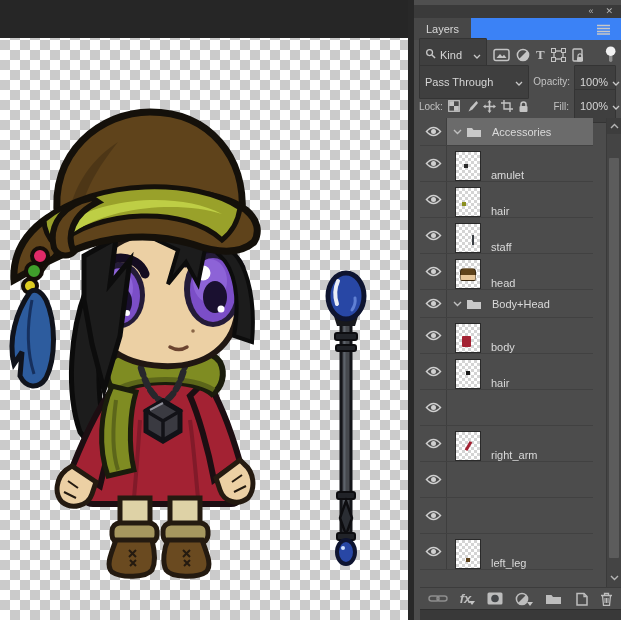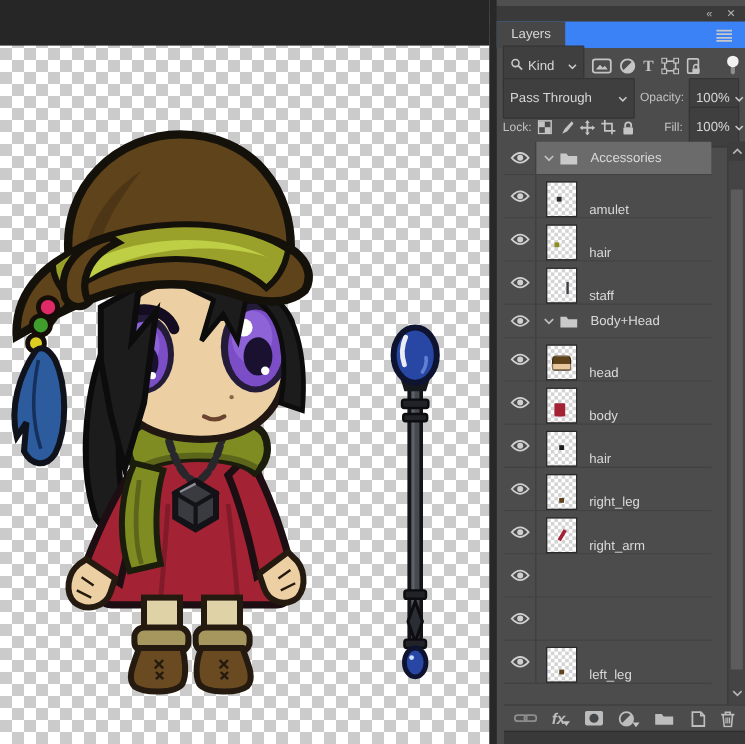--- a/index.html
+++ b/index.html
@@ -371,20 +371,34 @@
               <circle cx="8.5" cy="5.5" r="2.5" fill="#cfcfcf"></circle>
             </svg>
           </div>
           <div class="row-body">
             <span class="thumb">
               <span class="glyph glyph-vline" style="background:#3a3e44;margin-left:10px;margin-top:4px"></span>
             </span>
             <span class="row-label">staff</span>
           </div>
         </div>
+        <div class="row layer-row">
+          <div class="eye-cell">
+            <svg width="17" height="11">
+              <path d="M1.5,5.5 Q8.5,-2.5 15.5,5.5 Q8.5,13.5 1.5,5.5 Z" fill="none" stroke="#cfcfcf" stroke-width="1.5"></path>
+              <circle cx="8.5" cy="5.5" r="2.5" fill="#cfcfcf"></circle>
+            </svg>
+          </div>
+          <div class="row-body">
+            <span class="thumb">
+              <span class="glyph glyph-head"></span>
+            </span>
+            <span class="row-label">head</span>
+          </div>
+        </div>
         <div class="row group-row">
           <div class="eye-cell">
             <svg width="17" height="11">
               <path d="M1.5,5.5 Q8.5,-2.5 15.5,5.5 Q8.5,13.5 1.5,5.5 Z" fill="none" stroke="#cfcfcf" stroke-width="1.5"></path>
               <circle cx="8.5" cy="5.5" r="2.5" fill="#cfcfcf"></circle>
             </svg>
           </div>
           <div class="row-body">
             <span class="g-chev">
               <svg width="9" height="6">
@@ -401,34 +415,20 @@
         </div>
         <div class="row layer-row">
           <div class="eye-cell">
             <svg width="17" height="11">
               <path d="M1.5,5.5 Q8.5,-2.5 15.5,5.5 Q8.5,13.5 1.5,5.5 Z" fill="none" stroke="#cfcfcf" stroke-width="1.5"></path>
               <circle cx="8.5" cy="5.5" r="2.5" fill="#cfcfcf"></circle>
             </svg>
           </div>
           <div class="row-body">
             <span class="thumb">
-              <span class="glyph glyph-head"></span>
-            </span>
-            <span class="row-label">head</span>
-          </div>
-        </div>
-        <div class="row layer-row">
-          <div class="eye-cell">
-            <svg width="17" height="11">
-              <path d="M1.5,5.5 Q8.5,-2.5 15.5,5.5 Q8.5,13.5 1.5,5.5 Z" fill="none" stroke="#cfcfcf" stroke-width="1.5"></path>
-              <circle cx="8.5" cy="5.5" r="2.5" fill="#cfcfcf"></circle>
-            </svg>
-          </div>
-          <div class="row-body">
-            <span class="thumb">
               <span class="glyph glyph-blob" style="background:#a32233;margin-left:-4px;margin-top:6px"></span>
             </span>
             <span class="row-label">body</span>
           </div>
         </div>
         <div class="row layer-row">
           <div class="eye-cell">
             <svg width="17" height="11">
               <path d="M1.5,5.5 Q8.5,-2.5 15.5,5.5 Q8.5,13.5 1.5,5.5 Z" fill="none" stroke="#cfcfcf" stroke-width="1.5"></path>
               <circle cx="8.5" cy="5.5" r="2.5" fill="#cfcfcf"></circle>
@@ -440,26 +440,20 @@
             </span>
             <span class="row-label">hair</span>
           </div>
         </div>
         <div class="row layer-row">
           <div class="eye-cell">
             <svg width="17" height="11">
               <path d="M1.5,5.5 Q8.5,-2.5 15.5,5.5 Q8.5,13.5 1.5,5.5 Z" fill="none" stroke="#cfcfcf" stroke-width="1.5"></path>
               <circle cx="8.5" cy="5.5" r="2.5" fill="#cfcfcf"></circle>
             </svg>
-          </div>
-          <div class="row-body">
-            <span class="thumb">
-              <span class="glyph glyph-dot" style="background:#5f431c;margin-left:0px;margin-top:14px"></span>
-            </span>
-            <span class="row-label">right_leg</span>
           </div>
         </div>
         <div class="row layer-row">
           <div class="eye-cell">
             <svg width="17" height="11">
               <path d="M1.5,5.5 Q8.5,-2.5 15.5,5.5 Q8.5,13.5 1.5,5.5 Z" fill="none" stroke="#cfcfcf" stroke-width="1.5"></path>
               <circle cx="8.5" cy="5.5" r="2.5" fill="#cfcfcf"></circle>
             </svg>
           </div>
           <div class="row-body">

